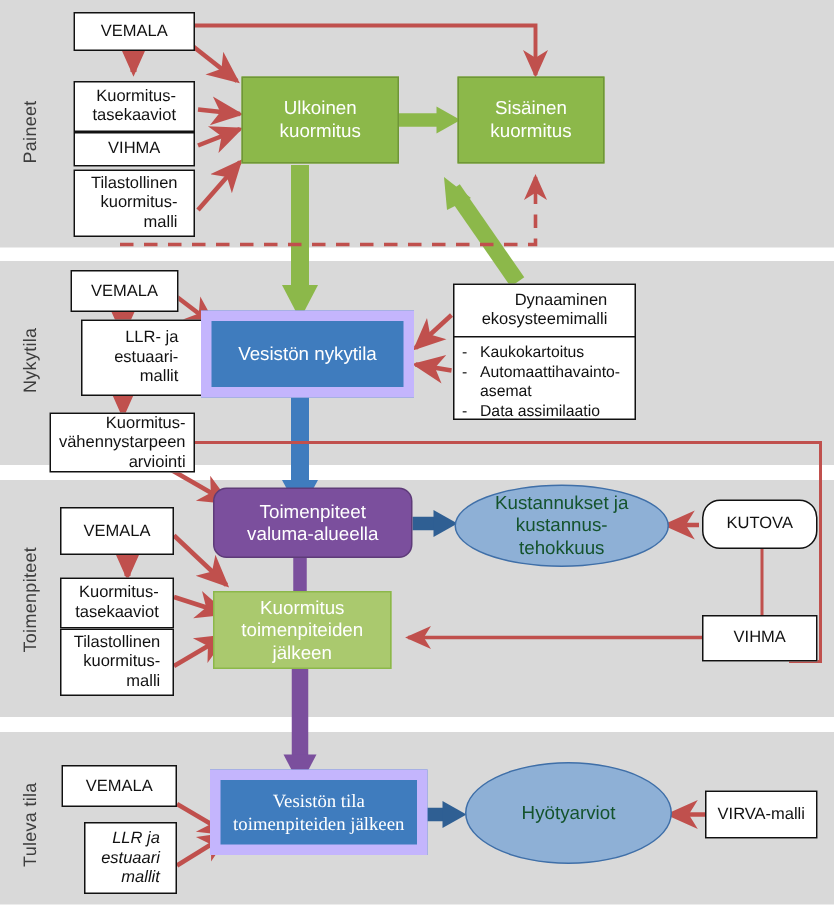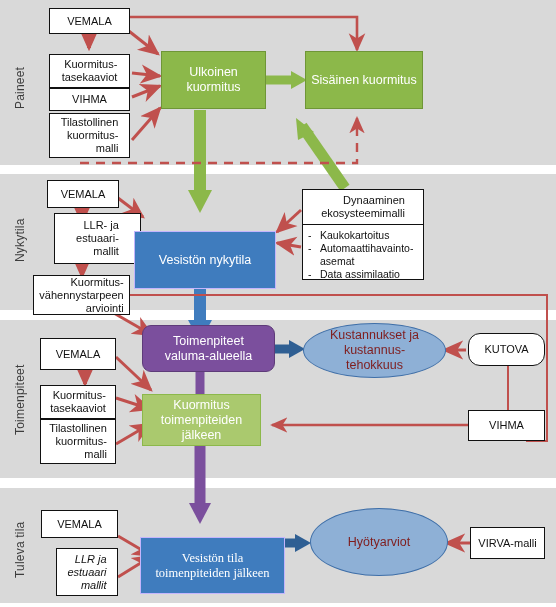--- a/index.html
+++ b/index.html
@@ -10,25 +10,25 @@
     writing-mode:vertical-rl;transform:rotate(180deg);text-align:center;
     display:flex;align-items:center;justify-content:center;}
   .wbox{position:absolute;background:#ffffff;border:1.6px solid #111111;
     box-sizing:border-box;display:flex;align-items:center;justify-content:center;
     text-align:right;color:#111111;font-size:11px;line-height:13px;padding:1px 2px;}
   .cbox{position:absolute;box-sizing:border-box;display:flex;align-items:center;
     justify-content:center;text-align:center;color:#ffffff;font-size:12.5px;
     line-height:15px;padding:2px;}
   .green{background:#8cb84a;border:1px solid #6f9637;}
   .greenlite{background:#aac96e;border:1px solid #8cb84a;}
-  .blue{background:#3f7cbe;border:1px solid #c4b5fd;margin-top:24px;}
+  .blue{background:#3f7cbe;border:7px solid #c4b5fd;}
   .purple{background:#7b4f9d;border:1px solid #5e3b79;border-radius:9px;}
   .ellipse{position:absolute;background:#8eb0d6;border:1.4px solid #3f6fa8;
     border-radius:50%;display:flex;align-items:center;justify-content:center;
-    text-align:center;color:#7f1d1d;font-size:12.5px;line-height:15px;}
+    text-align:center;color:#14532d;font-size:12.5px;line-height:15px;}
   svg.ov{position:absolute;left:0;top:0;width:556px;height:607px;pointer-events:none;}
   .txt{white-space:pre-line;}
   .listbox{position:absolute;background:#ffffff;border:1.6px solid #111111;
     box-sizing:border-box;color:#111111;font-size:10.5px;line-height:13px;
     padding:4px 4px 4px 5px;}
   .listrow{display:flex;gap:6px;}
   .listrow .d{width:6px;flex:none;}
 </style>
 </head>
 <body>
@@ -127,21 +127,21 @@
   <div class="wbox txt" style="left:49px;top:8px;width:81px;height:26px;">VEMALA</div>
   <div class="wbox txt" style="left:49px;top:54px;width:81px;height:34px;">Kuormitus-
 tasekaaviot</div>
   <div class="wbox txt" style="left:49px;top:88px;width:81px;height:23px;">VIHMA</div>
   <div class="wbox txt" style="left:49px;top:113px;width:81px;height:45px;">Tilastollinen
 kuormitus-
 malli</div>
 
   <div class="cbox green txt" style="left:161px;top:51px;width:105px;height:58px;">Ulkoinen
 kuormitus</div>
-  <div class="cbox green txt" style="left:305px;top:51px;width:118px;height:58px;">Sisäinen kuormitus</div>
+  <div class="cbox green txt" style="left:305px;top:51px;width:98px;height:58px;">Sisäinen kuormitus</div>
 
   <div class="wbox txt" style="left:47px;top:180px;width:72px;height:28px;">VEMALA</div>
   <div class="wbox txt" style="left:54px;top:213px;width:87px;height:51px;">LLR- ja
 estuaari-
 mallit</div>
   <div class="cbox blue txt" style="left:134px;top:207px;width:142px;height:58px;">Vesistön nykytila</div>
   <div class="wbox txt" style="left:33px;top:275px;width:97px;height:40px;">Kuormitus-
 vähennystarpeen
 arviointi</div>
 

